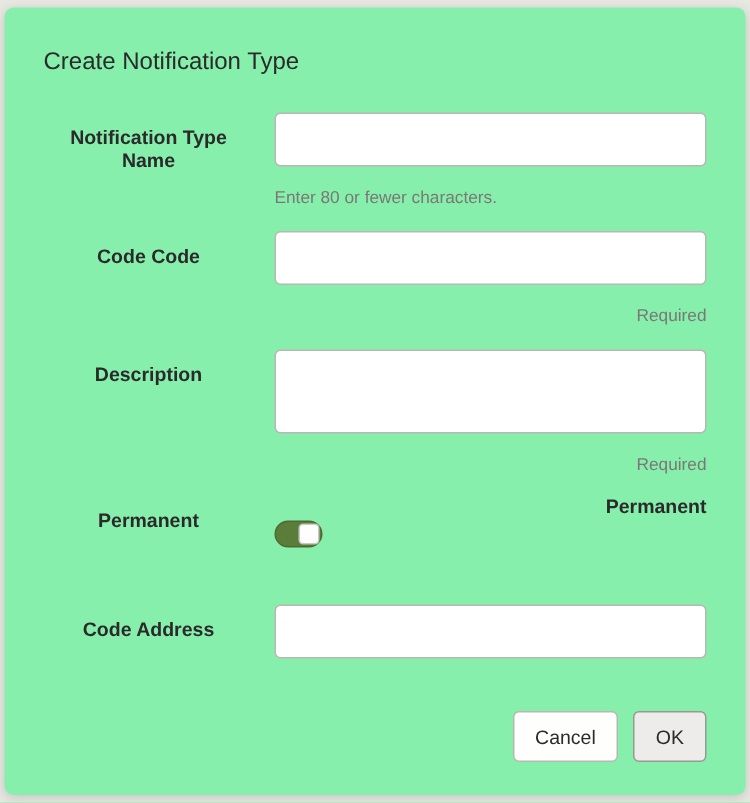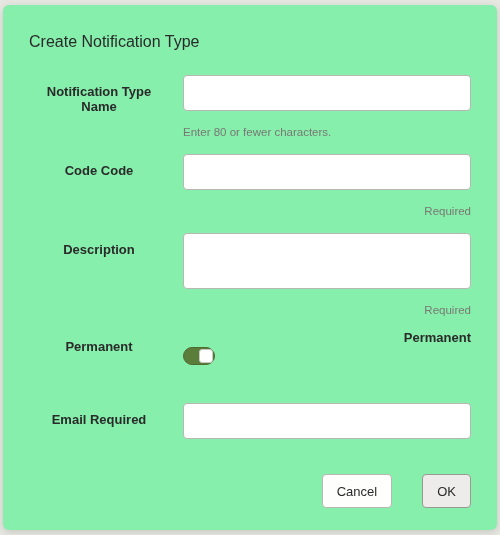--- a/index.html
+++ b/index.html
@@ -129,21 +129,20 @@
     .btn {
       height: 34px;
       padding: 0 14px;
       border: 1px solid #b9b7b3;
       border-radius: 4px;
       background: #fefefd;
       font-size: 13px;
       color: #2a2a2a;
       cursor: pointer;
       font-weight: 500;
-      margin-left: 20px;
     }
     .btn-primary {
       background: #edecea;
       font-weight: 400;
       border: 1.5px solid #9a9893;
       min-width: 48px;
     }
     .group-gap-lg {
       margin-top: 38px;
     }
@@ -186,21 +185,21 @@
         <div class="toggle-wrap">
           <div class="toggle-label-above">Permanent</div>
           <div class="toggle">
             <div class="toggle-knob"></div>
           </div>
         </div>
       </div>
     </div>
 
     <div class="form-row group-gap-lg">
-      <div class="form-label">Email Required</div>
+      <div class="form-label">Code Address</div>
       <div class="form-field">
         <input type="text" class="text-input" value="" style="">
       </div>
     </div>
 
   </div>
 
   <div class="button-bar">
     <button class="btn">Cancel</button>
     <button class="btn btn-primary">OK</button>

